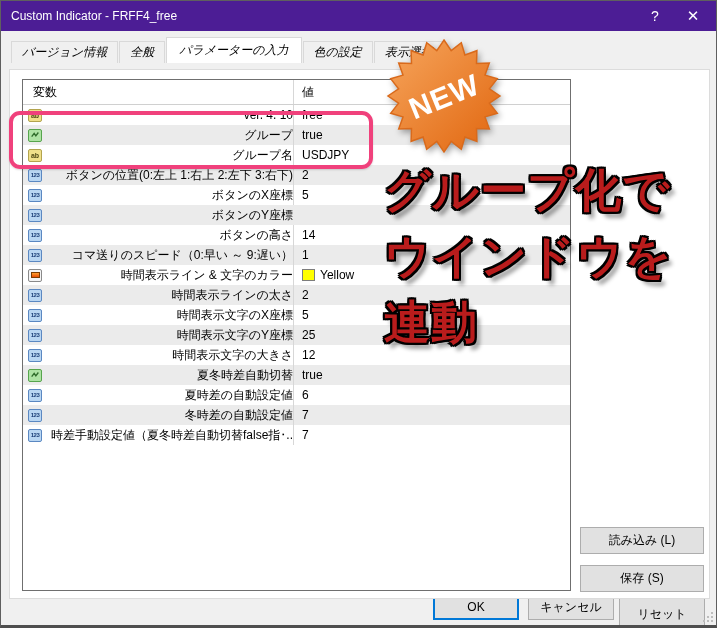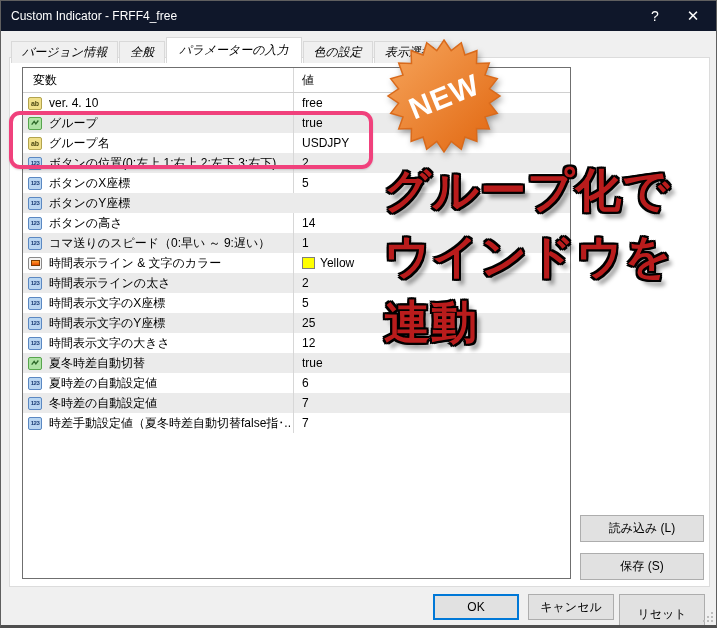--- a/index.html
+++ b/index.html
@@ -3,45 +3,45 @@
 <meta charset="utf-8">
 <style>
   * { margin:0; padding:0; box-sizing:border-box; }
   html,body { width:717px; height:628px; }
   body { font-family:"Liberation Sans","DejaVu Sans",sans-serif; font-size:12px; color:#000; }
 
   .window { position:relative; width:717px; height:628px; background:#f0f0f0;
             border:1px solid #5f5f5f; border-bottom:3px solid #4e4e4e; overflow:hidden; }
 
   
-  .titlebar { position:absolute; left:0; top:0; width:100%; height:30px; background:#0f172a;
+  .titlebar { position:absolute; left:0; top:0; width:100%; height:30px; background:#4c1d95;
               display:flex; align-items:center; color:#fff; }
   .titlebar .title { padding-left:10px; font-size:12px; }
   .titlebtn { position:absolute; top:0; width:34px; height:30px; display:flex; align-items:center;
               justify-content:center; color:#fff; font-size:14px; cursor:default; }
   .btn-help  { right:44px; }
   .btn-close { right:6px; font-size:15px; }
 
   
   .tabbar { position:absolute; left:10px; top:36px; height:26px; display:flex; align-items:flex-end; z-index:2;font-style:italic; }
   .tab { height:22px; padding:0 10px; display:flex; align-items:center; background:#f0f0f0;
          border:1px solid #d9d9d9; border-bottom:none; margin-right:1px; font-size:12px; }
   .tab.active { height:26px; background:#fff; position:relative; z-index:3; padding:0 12px; }
 
   
-  .panel { position:absolute; left:8px; top:56px; width:701px; height:530px; background:#fff;
+  .panel { position:absolute; left:8px; top:68px; width:701px; height:530px; background:#fff;
            border:1px solid #dcdcdc; z-index:1; }
 
   
   .ptable { position:absolute; left:12px; top:9px; width:549px; height:512px;
             border:1px solid #6f6f6f; background:#fff; overflow:hidden; }
   .phead { display:flex; height:25px; align-items:center; border-bottom:1px solid #d0d0d0; }
   .phead .hname { width:270px; padding-left:10px; }
   .phead .hval  { flex:1; padding-left:8px; border-left:1px solid #d7d7d7; height:100%; display:flex; align-items:center; }
-  .prow { display:flex; height:20px; align-items:center; }
+  .prow { display:flex; height:20px; align-items:center;text-align:right; }
   .prow.alt { background:#ebebeb; }
   .picon { width:14px; height:13px; margin-left:5px; margin-right:7px; flex:0 0 14px;
            display:flex; align-items:center; justify-content:center;
            border-radius:2px; font-size:7px; font-weight:bold; line-height:1; }
   .t-string { background:#f0e08a; border:1px solid #b3a44e; color:#4f4a14; }
   .t-int    { background:#b9d6f2; border:1px solid #5b88c2; color:#1d3f77; font-size:6px; letter-spacing:-0.5px; }
   .t-bool   { background:#aee3a4; border:1px solid #57a54d; }
   .t-color  { background:#f4f4f4; border:1px solid #8a8a8a; }
   .cband { display:block; width:9px; height:6px; background:linear-gradient(#ff9d2e,#e84b00); border:1px solid #7a3a00; }
   .pname { width:244px; overflow:hidden; white-space:nowrap; }

